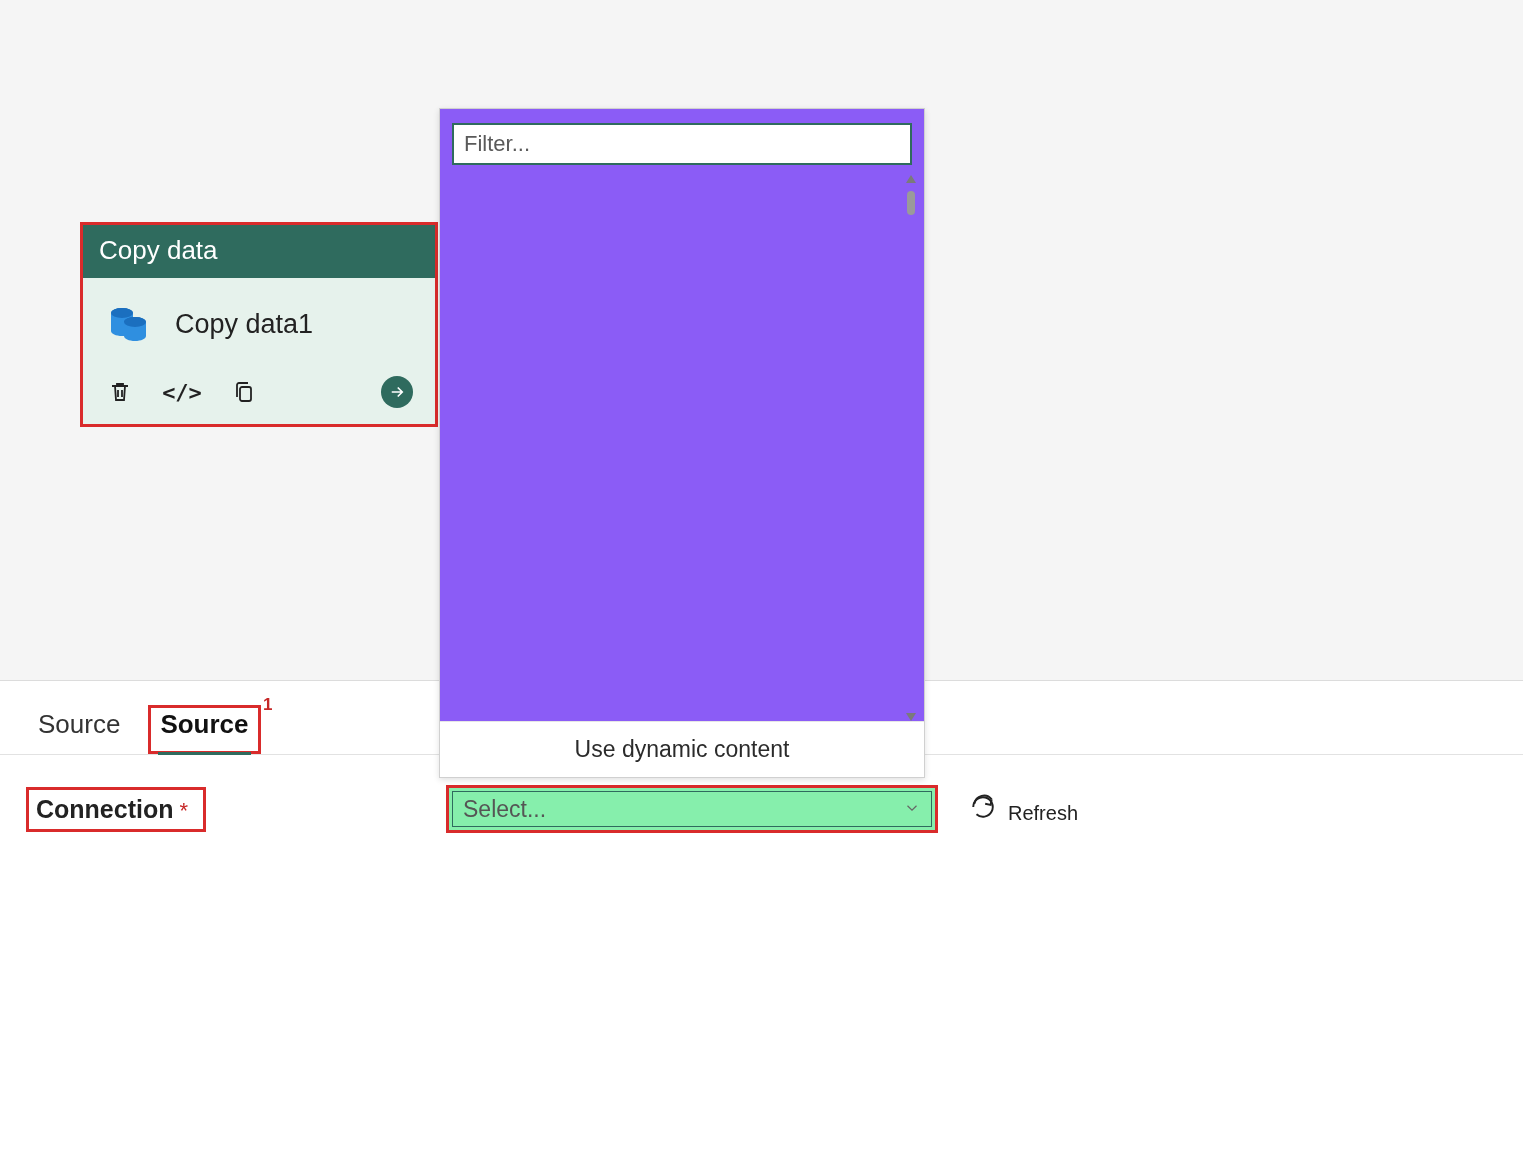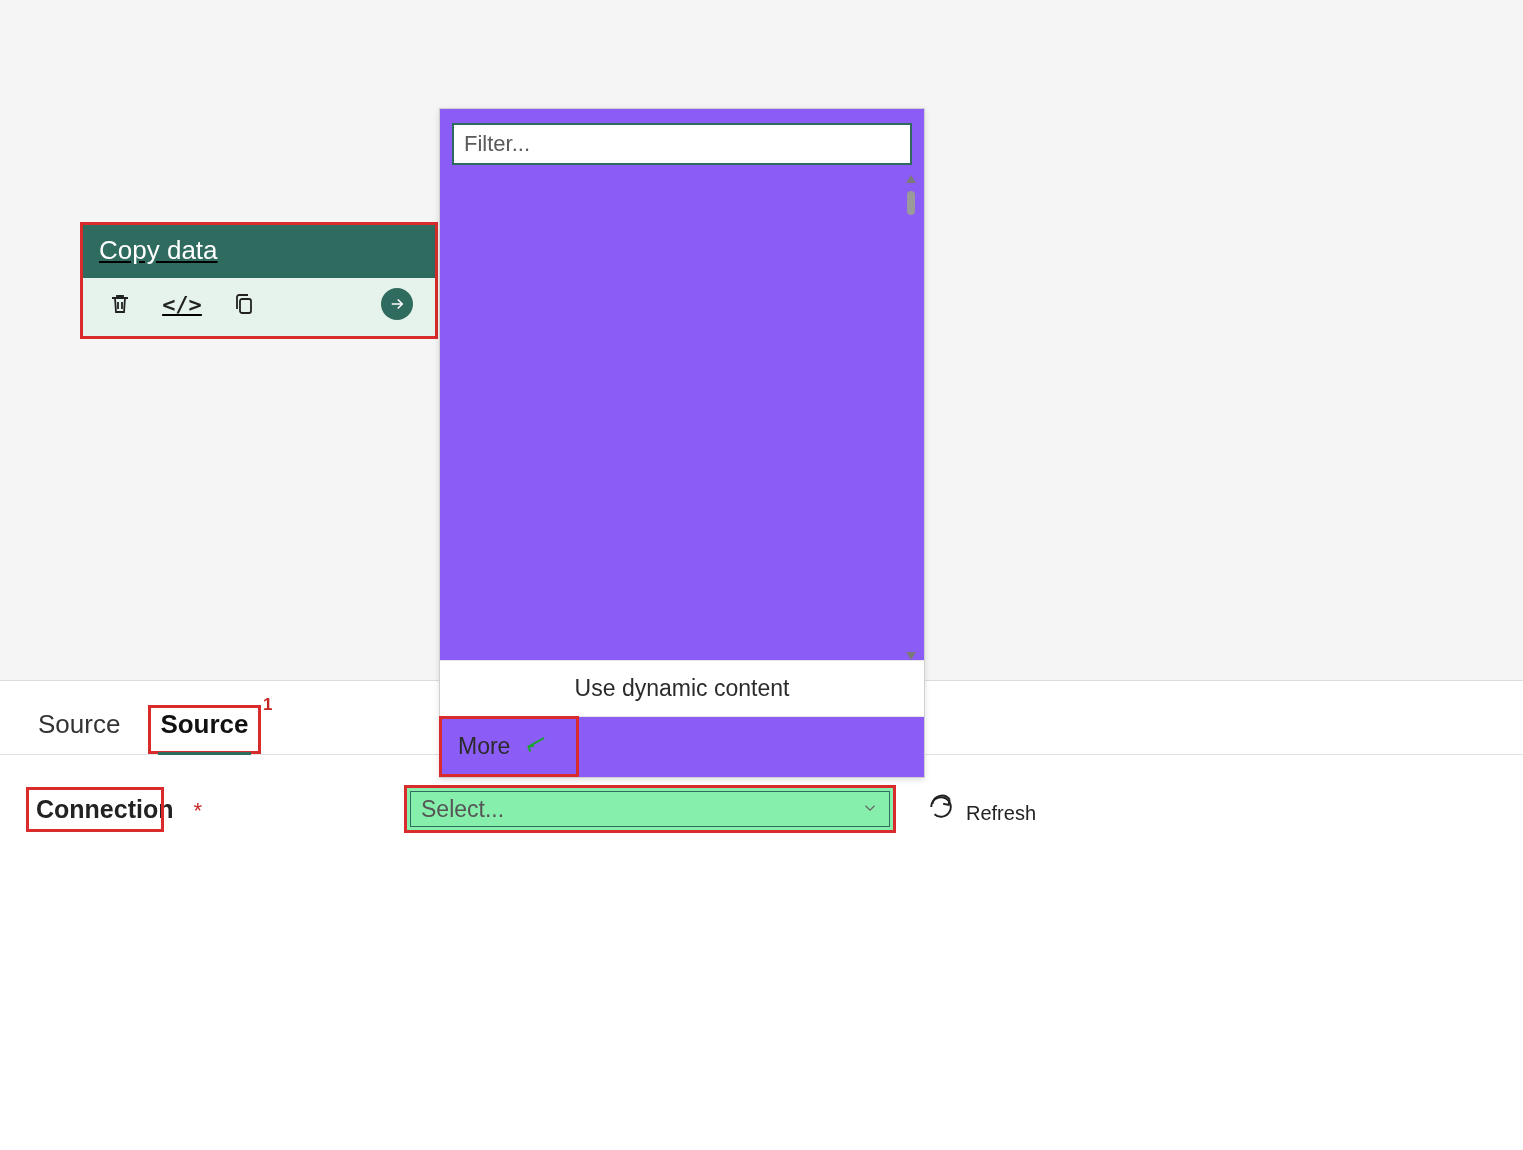--- a/index.html
+++ b/index.html
@@ -21,21 +21,20 @@
   }
 
   
   .activity-card {
     position: absolute;
     left: 80px;
     top: 222px;
     width: 358px;
     border: 3px solid #d92b2b;
     background: #e6f2ec;
-    text-decoration: underline;
   }
   .activity-header {
     background: #2f6b5e;
     color: #fff;
     font-size: 26px;
     padding: 10px 16px 12px 16px;
   }
   .activity-body {
     display: flex;
     align-items: center;
@@ -184,25 +183,25 @@
     padding-top: 4px;
   }
 
   .field-row {
     display:flex;
     align-items:center;
     padding: 30px 26px 0 26px;
     gap: 0;
   }
   .field-label-wrap{
-    width: 138px;
+    width: 180px;
     outline: 3px solid #d92b2b;
     outline-offset: -3px;
     padding: 8px 10px;
-    display:flex; align-items:baseline; gap:20px;
+    display:flex; align-items:baseline; gap:6px;
   }
   .field-label {
     font-size: 25px; font-weight:600; color:#222;
   }
   .req { color:#c62828; font-size:22px; }
   .field-gap { width: 240px; }
   .select-wrap {
     position:relative;
     width: 492px;
   }
@@ -236,20 +235,33 @@
 </style>
 </head>
 <body>
 
 <div class="canvas">
 
   <div class="activity-card">
     <div class="activity-header">
       <span>Copy data</span>
     </div>
+    <div class="activity-body">
+      <span class="activity-icon">
+        <svg viewBox="0 0 48 48">
+          <ellipse cx="17" cy="13" rx="11" ry="5" fill="#1b6fbf"></ellipse>
+          <path d="M6 13v18c0 2.8 4.9 5 11 5s11-2.2 11-5V13" fill="#2f8fe0"></path>
+          <ellipse cx="17" cy="13" rx="11" ry="5" fill="#1b6fbf"></ellipse>
+          <ellipse cx="30" cy="22" rx="11" ry="5" fill="#1b6fbf"></ellipse>
+          <path d="M19 22v14c0 2.8 4.9 5 11 5s11-2.2 11-5V22" fill="#2f8fe0"></path>
+          <ellipse cx="30" cy="22" rx="11" ry="5" fill="#1b6fbf"></ellipse>
+        </svg>
+      </span>
+      <span class="activity-name">Copy data1</span>
+    </div>
     <div class="activity-toolbar">
       <span class="tool-btn">
         <svg viewBox="0 0 24 24" width="24" height="24" fill="none" stroke="#222" stroke-width="1.8">
           <path d="M4 6h16M9 6V4h6v2M7 6l1 14h8l1-14"></path>
           <path d="M10 10v7M14 10v7"></path>
         </svg>
       </span>
       <span class="tool-btn code-btn">&lt;/&gt;</span>
       <span class="tool-btn">
         <svg viewBox="0 0 24 24" width="24" height="24" fill="none" stroke="#222" stroke-width="1.8">
@@ -272,30 +284,20 @@
   <input class="filter-input" placeholder="Filter..." style="">
   <div class="scroll-area">
     <div class="scroll-indicator">
       <div class="arrow-up"></div>
       <div class="thumb"></div>
       <div class="arrow-down"></div>
     </div>
   </div>
   <div class="menu-item">
     <span>Use dynamic content</span>
-  </div>
-  <div style="border-top:1px solid #e6e6e6;">
-    <div class="more-row-wrap">
-      <span>More</span>
-      <span class="green-arrow">
-        <svg viewBox="0 0 24 24" width="26" height="20">
-            <path d="M22 4 L4 14 M4 14l6-1 M4 14l2 5" stroke="#1aa334" stroke-width="2.4" fill="none" stroke-linecap="round"></path>
-          </svg>
-      </span>
-    </div>
   </div>
 </div>
 
 <div class="bottom-panel">
   <div class="tabs">
     <div class="tab">
       <span>Source</span>
     </div>
     <div class="tab active highlight">
       <span>Source</span>

